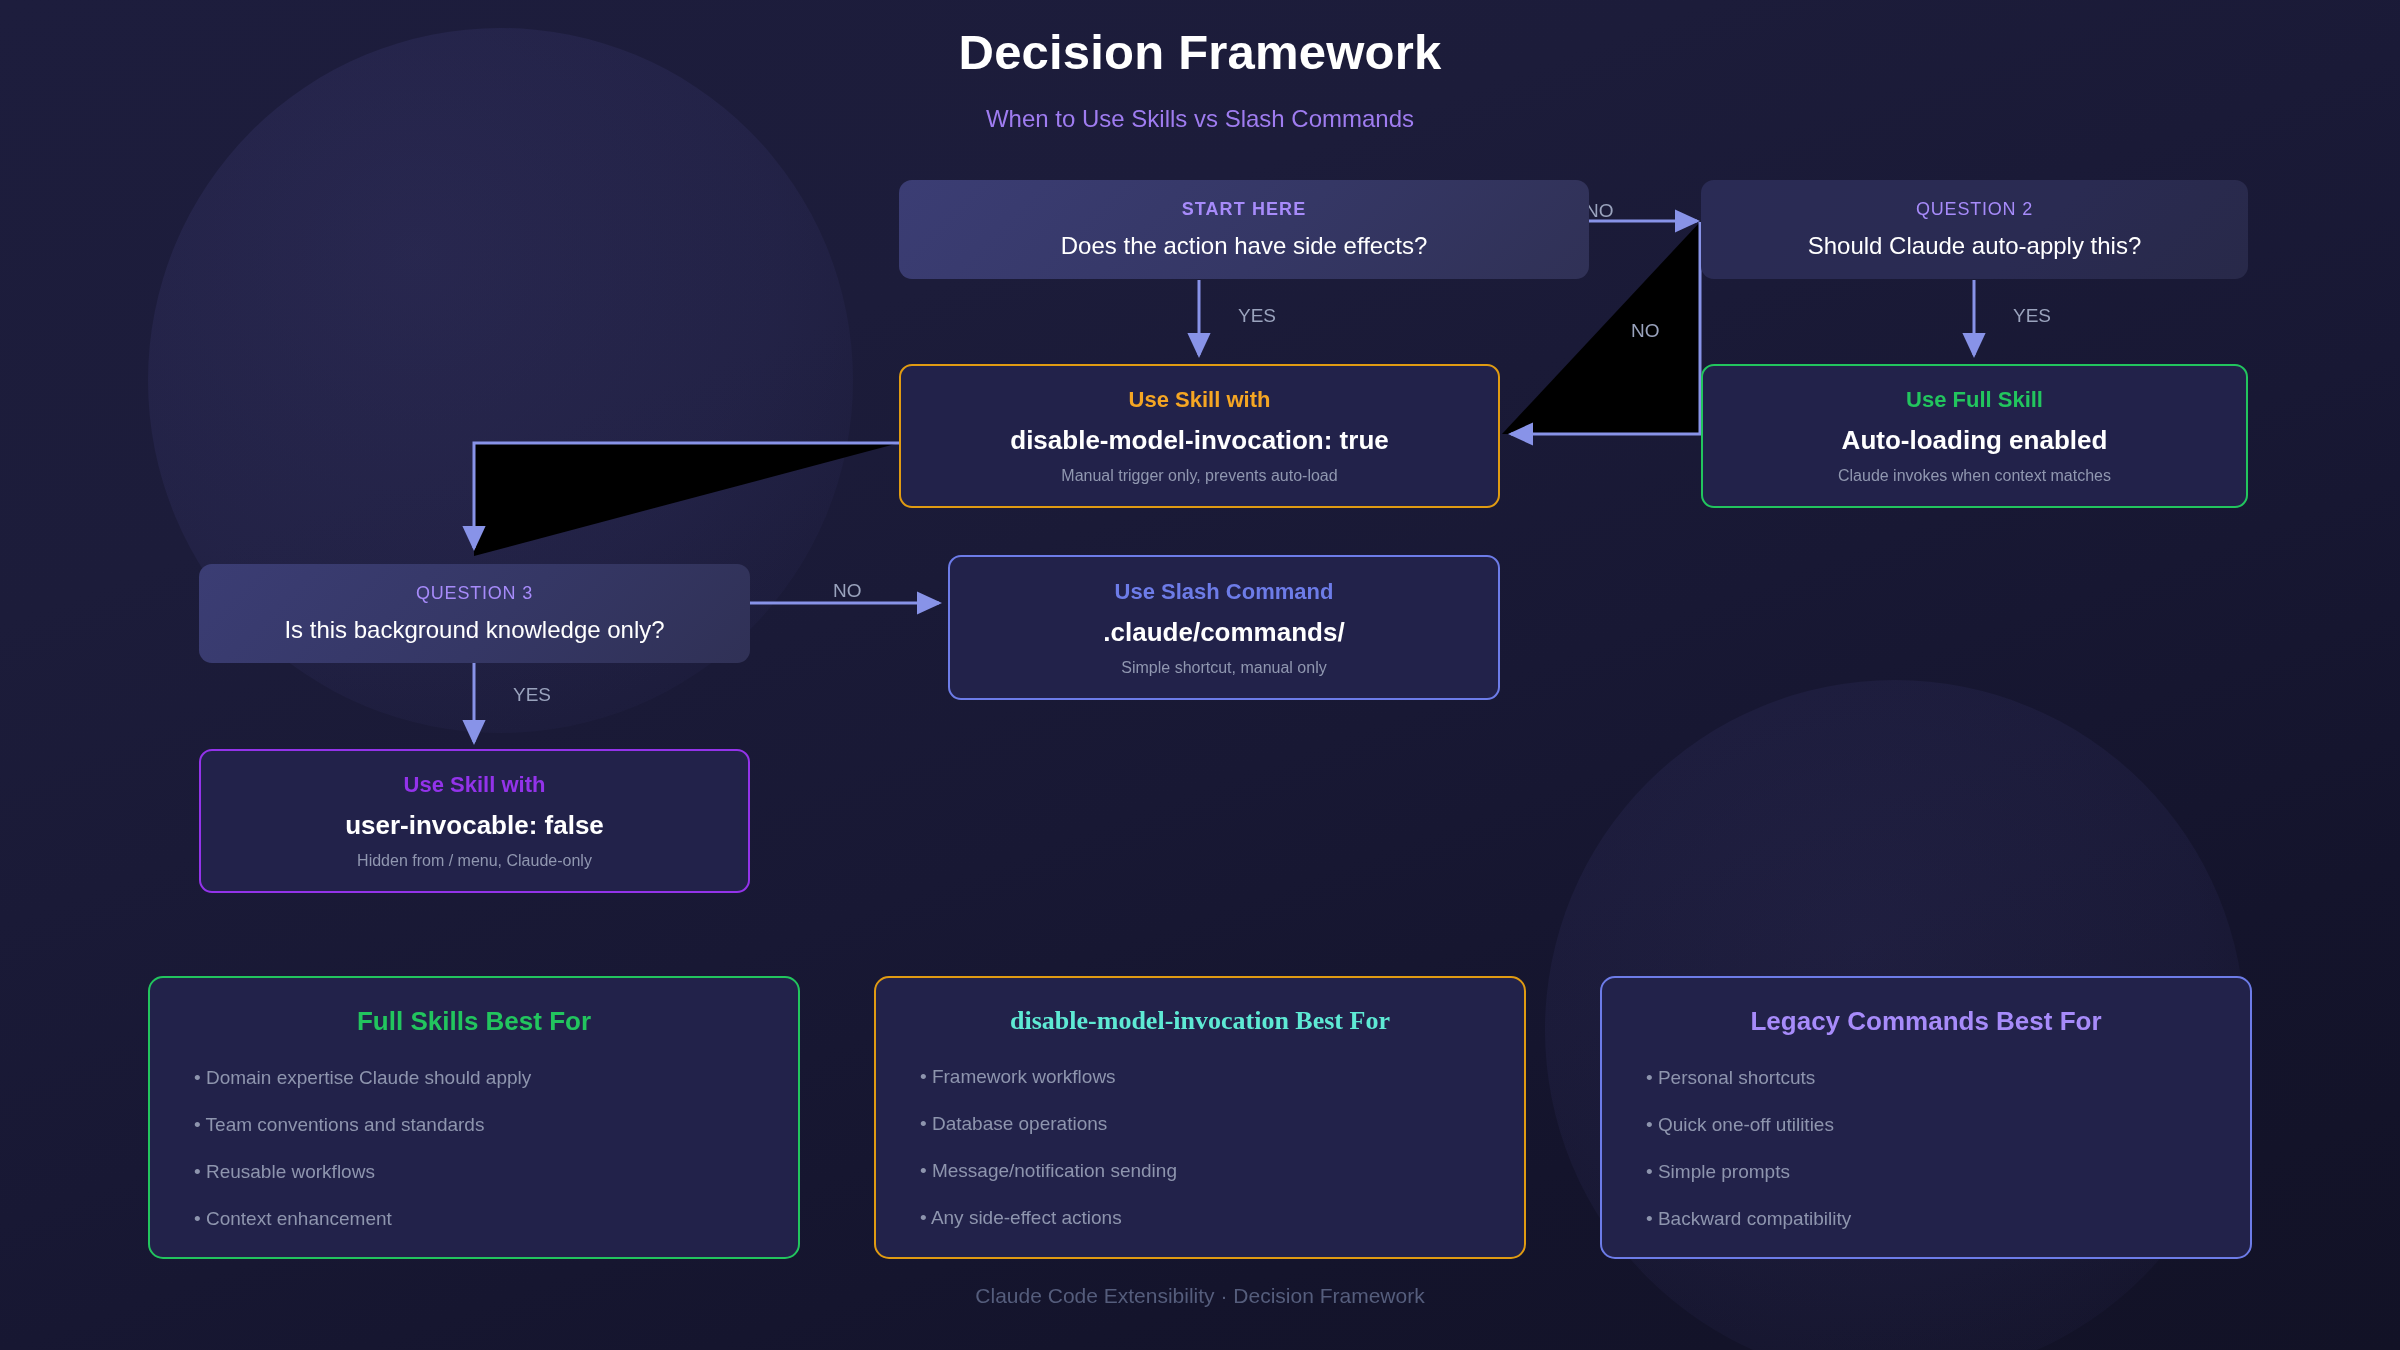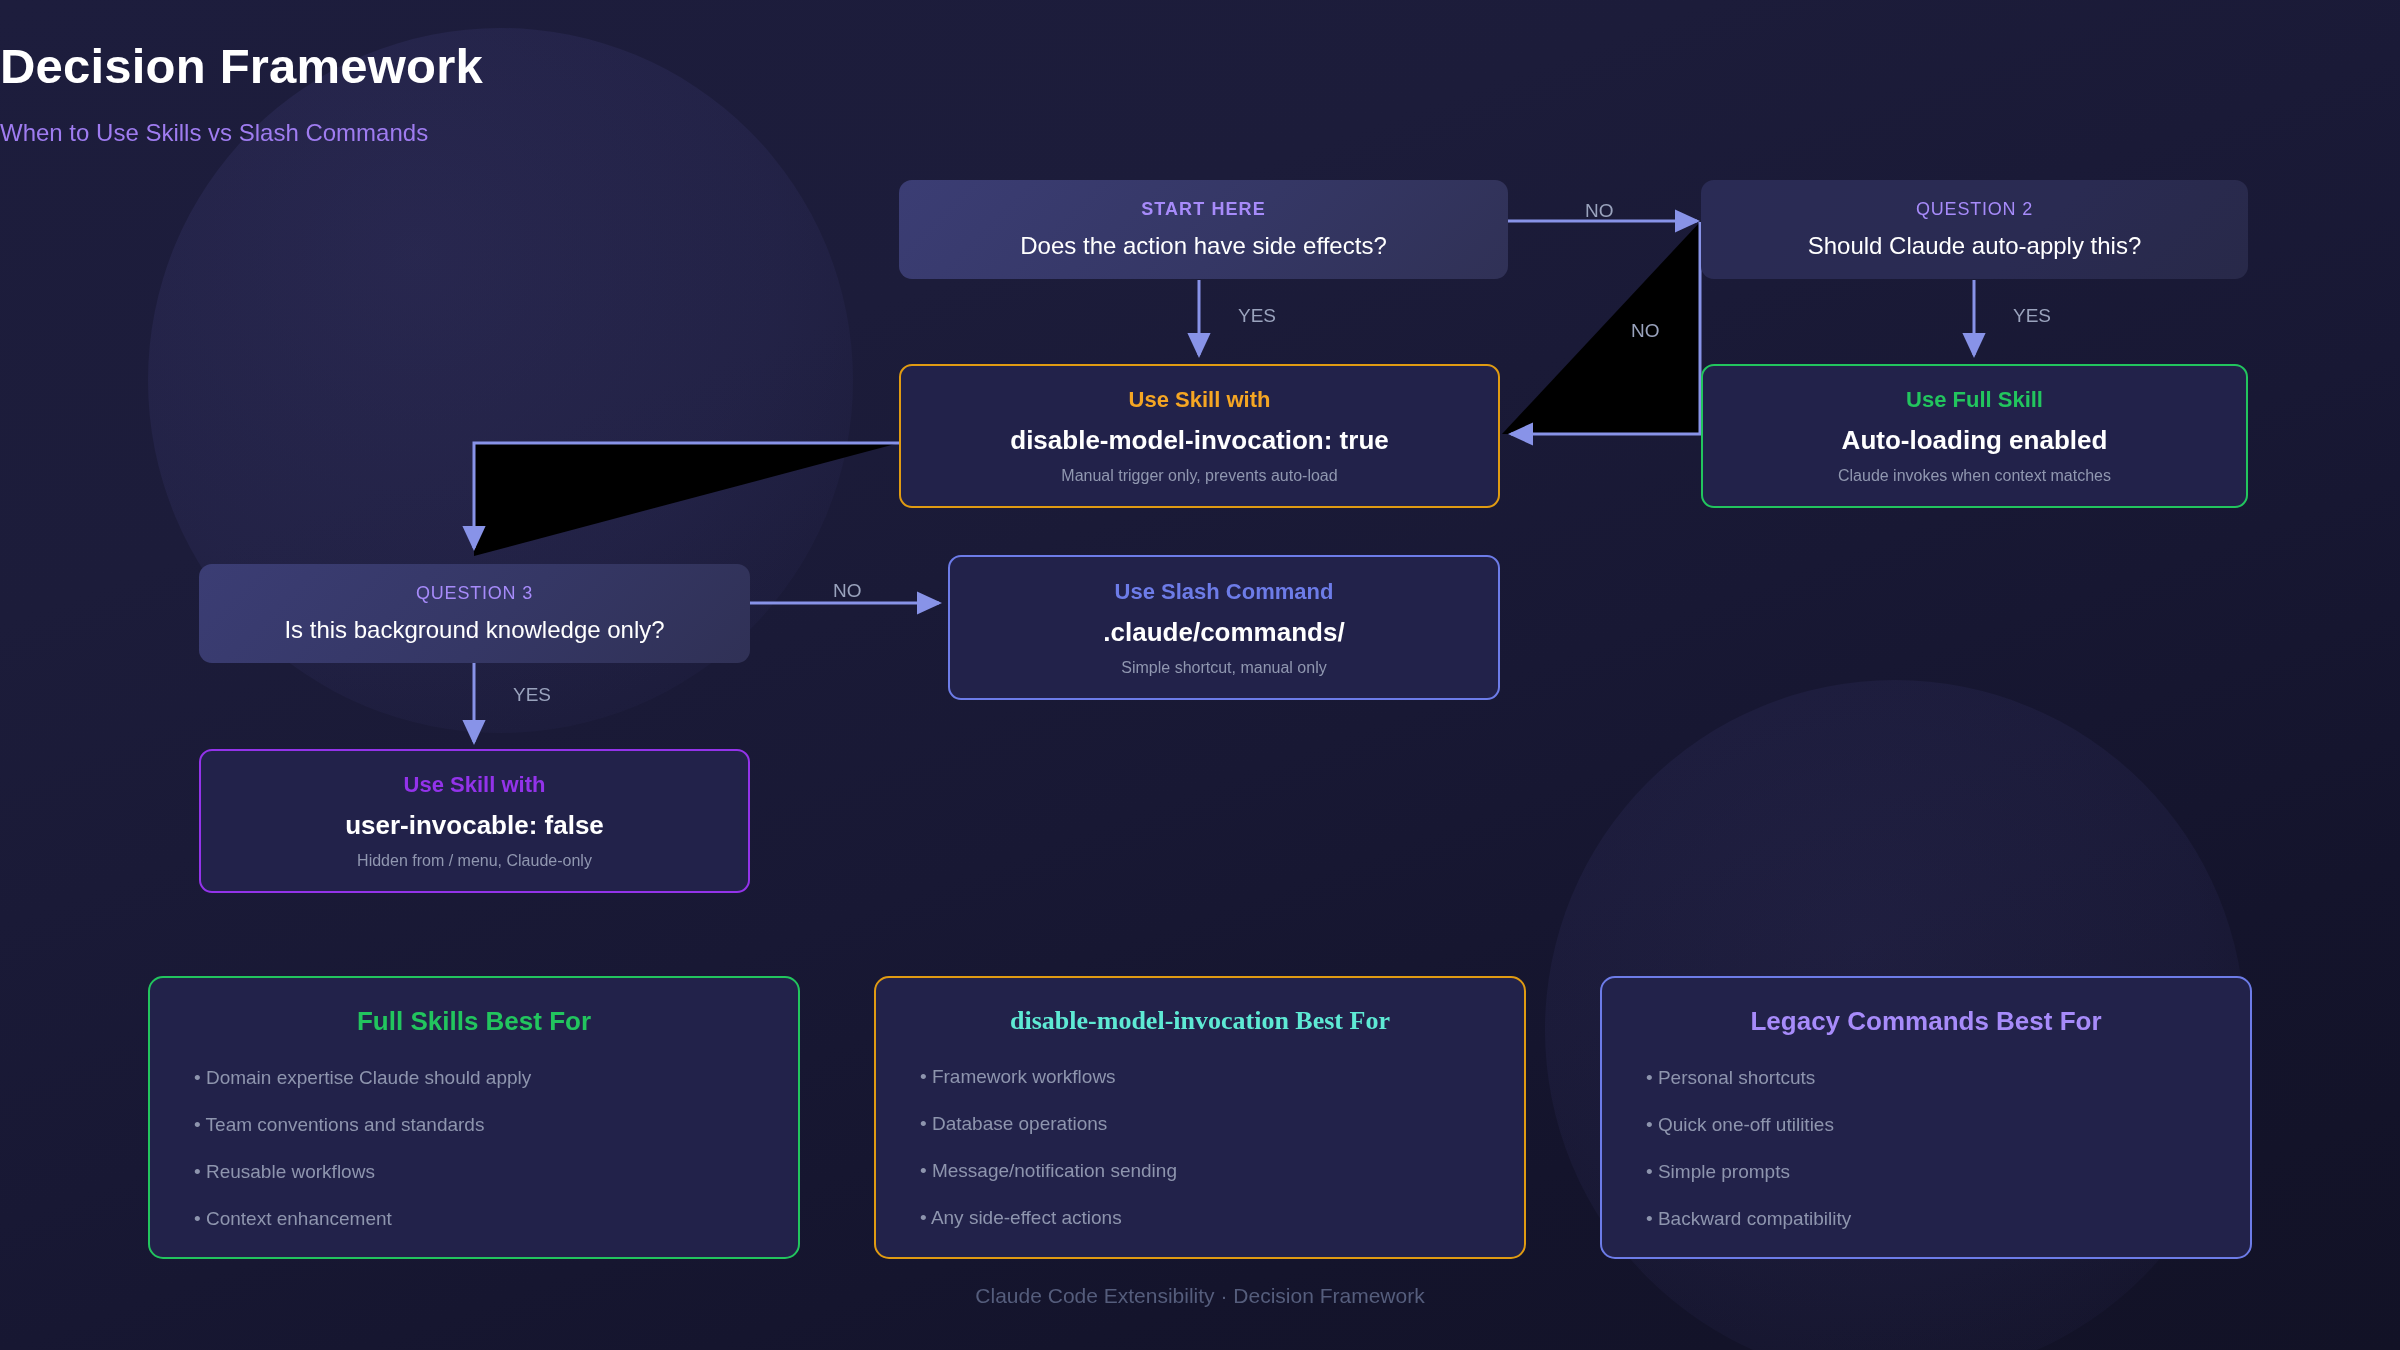--- a/index.html
+++ b/index.html
@@ -38,21 +38,22 @@
   }
   .blob-br {
     width: 700px; height: 700px;
     left: 1545px; top: 680px;
     background: radial-gradient(circle at 45% 38%, rgba(82,78,152,0.17) 0%, rgba(70,68,136,0.12) 58%, rgba(58,56,116,0.05) 84%, rgba(58,56,116,0) 100%);
   }
 
   
   .header {
     position: absolute;
-    left: 0; right: 0; top: 40px;
+    left: 0; right: 0; top: 26px;
+    text-align: center;
   }
   .title {
     font-size: 49px;
     font-weight: bold;
     color: #ffffff;
     letter-spacing: 0.2px;
     line-height: 1.08;
     margin: 0;
   }
   .subtitle {
@@ -198,21 +199,21 @@
     <path d="M474,662 L474,742" fill="none" stroke="#8893e8" stroke-width="3" marker-end="url(#ah)"></path>
   </svg>
 
   <div class="edge-label" style="left:1585px; top:200px;">NO</div>
   <div class="edge-label" style="left:1238px; top:305px;">YES</div>
   <div class="edge-label" style="left:2013px; top:305px;">YES</div>
   <div class="edge-label" style="left:1631px; top:320px;">NO</div>
   <div class="edge-label" style="left:833px; top:580px;">NO</div>
   <div class="edge-label" style="left:513px; top:684px;">YES</div>
 
-  <div class="node q-node" style="left:899px; top:180px; width:609px; height:99px;">
+  <div class="node q-node" style="left:899px; top:180px; width:690px; height:99px;">
     <div class="kicker" style="color:#a78bfa;">START HERE</div>
     <div class="main">Does the action have side effects?</div>
   </div>
 
   <div class="node q-node dim" style="left:1701px; top:180px; width:547px; height:99px;">
     <div class="kicker thin" style="color:#a78bfa;">QUESTION 2</div>
     <div class="main">Should Claude auto-apply this?</div>
   </div>
 
   <div class="node out-node" style="left:899px; top:364px; width:601px; height:144px;">

